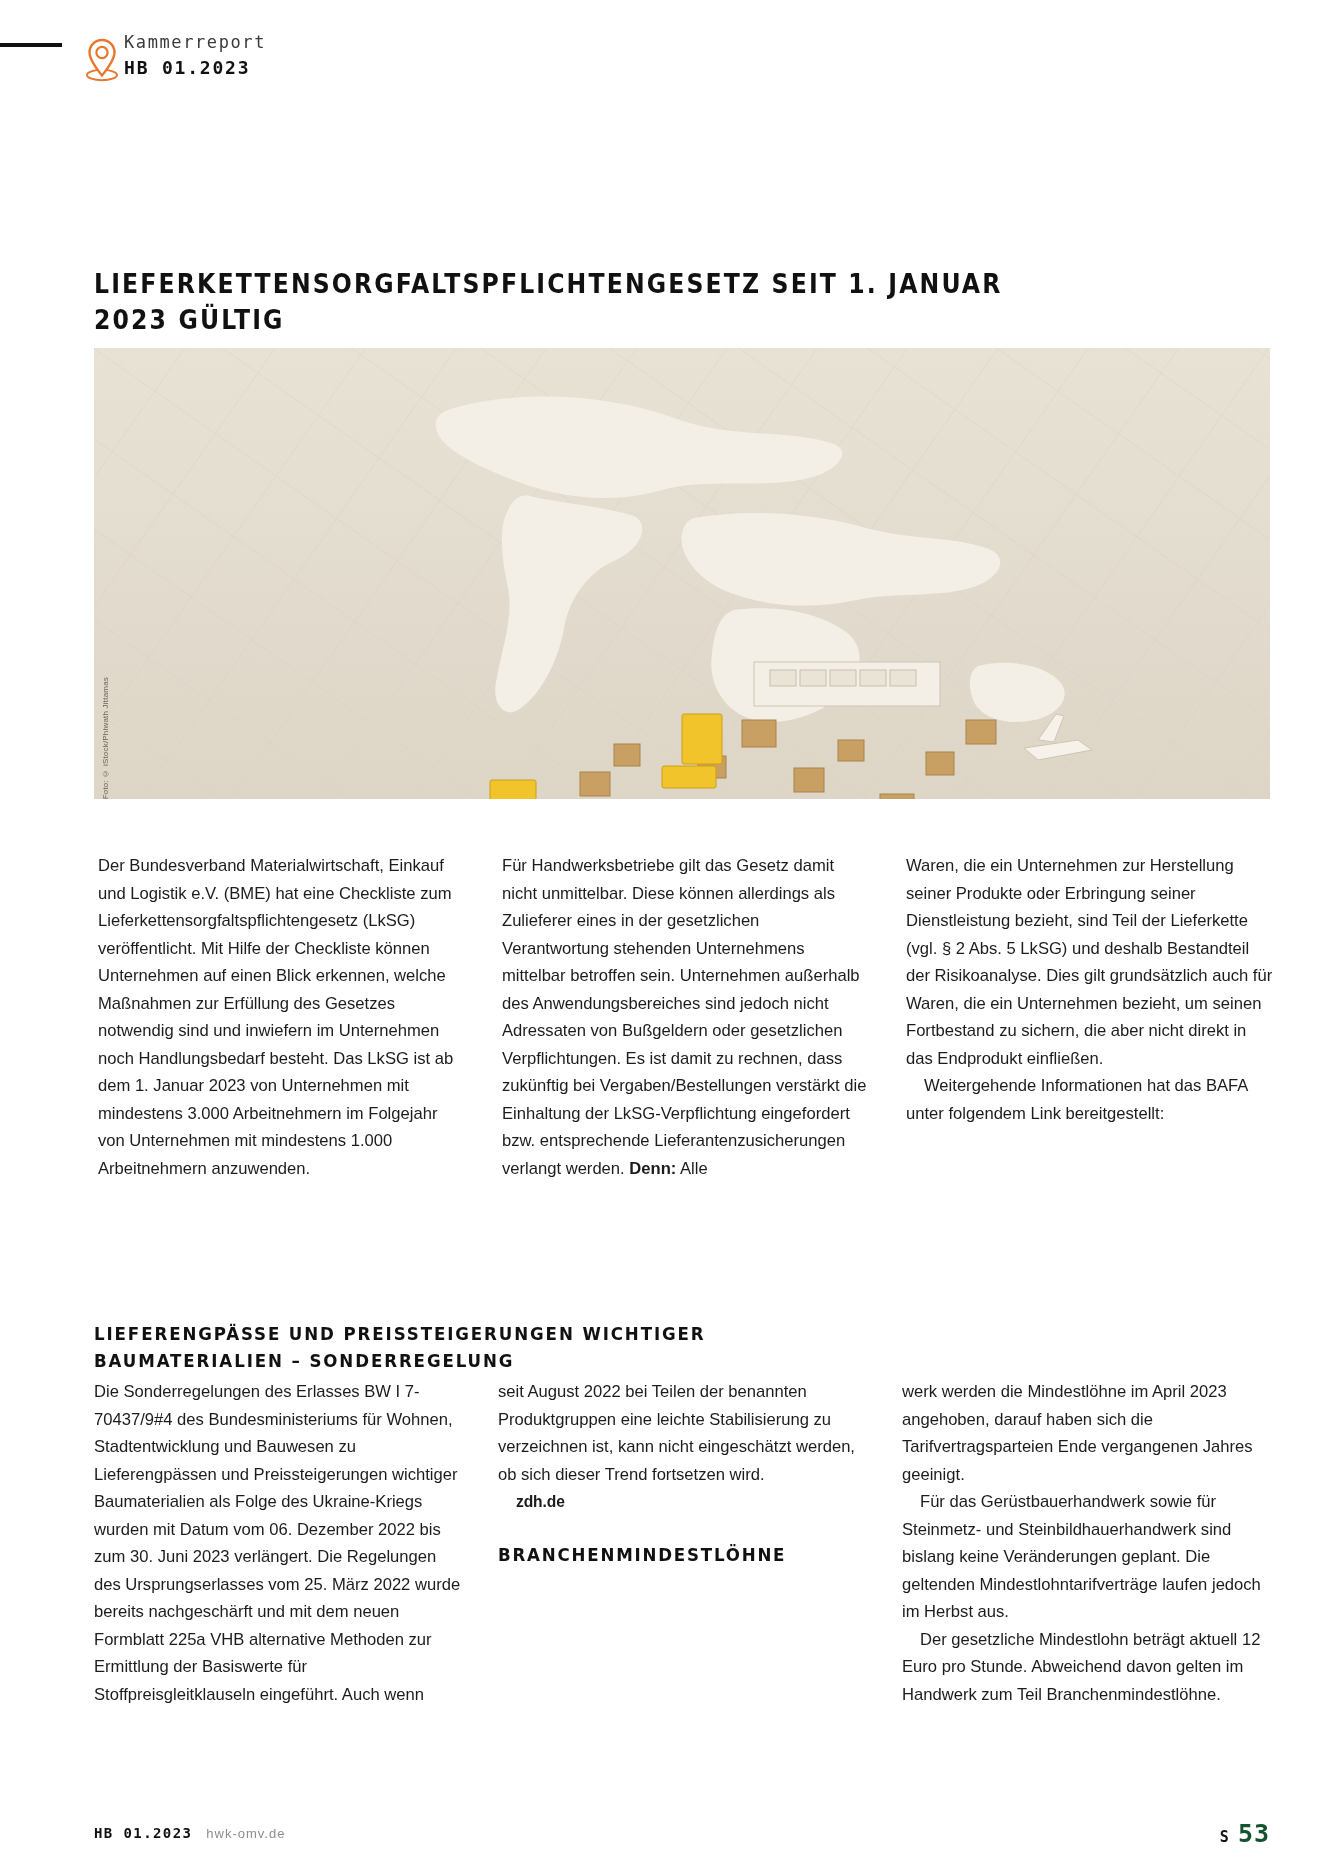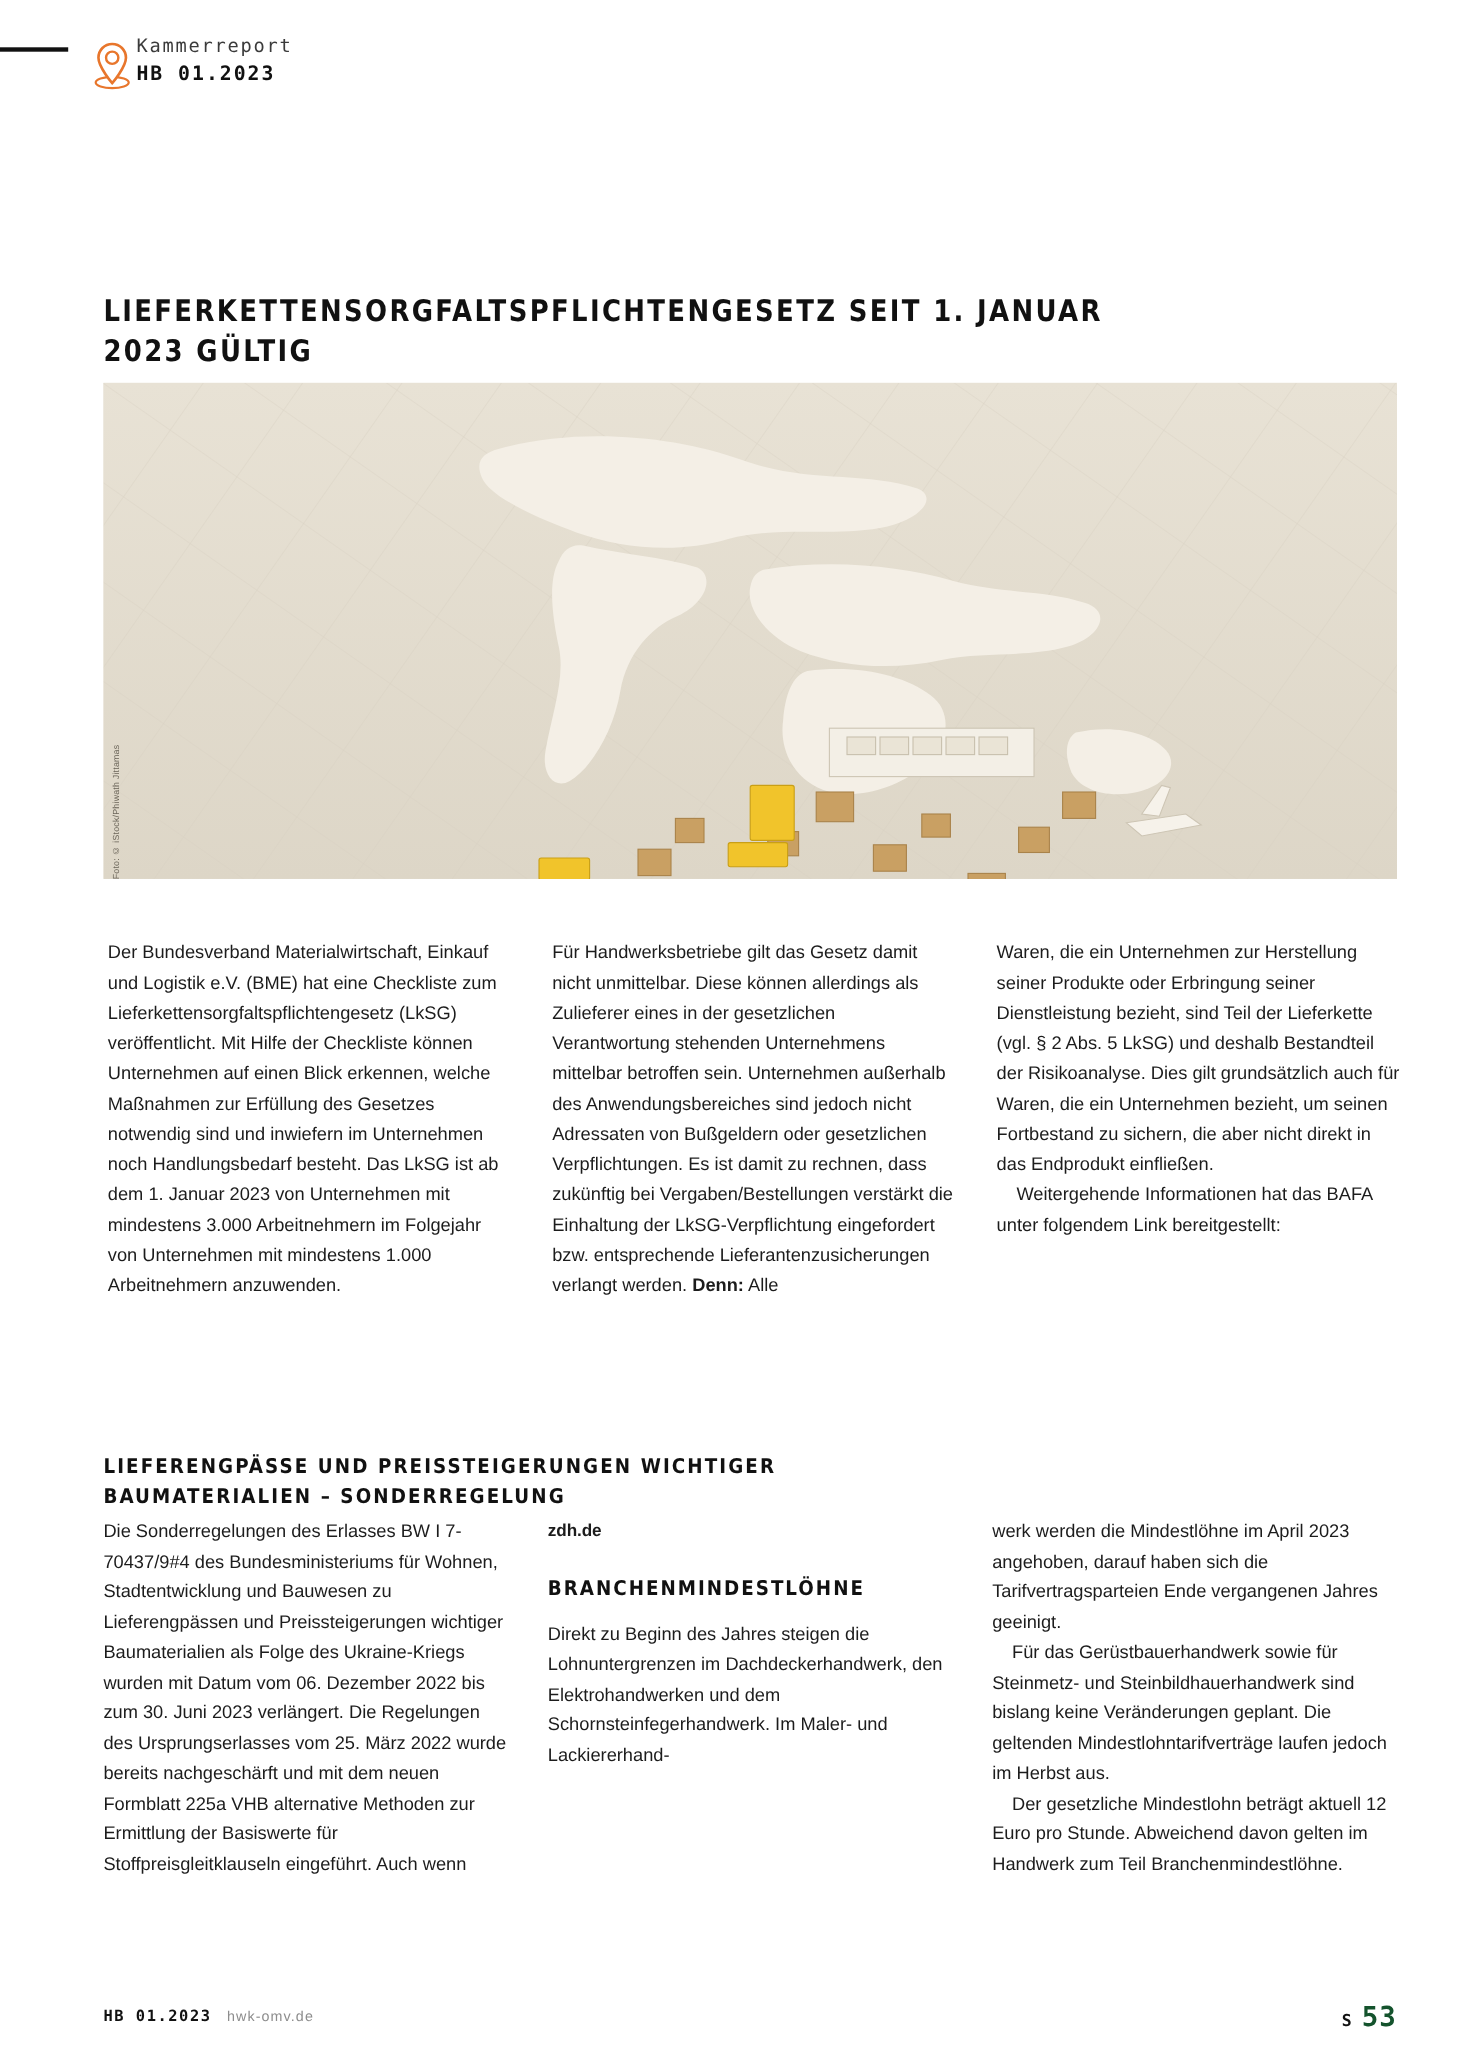--- a/index.html
+++ b/index.html
@@ -354,23 +354,23 @@
   </div>
 </div>
 
 <h2 class="subhead subhead-main">LIEFERENGPÄSSE UND PREISSTEIGERUNGEN WICHTIGER BAUMATERIALIEN – SONDERREGELUNG</h2>
 
 <div class="cols block-2">
   <div class="col">
     <p>Die Sonderregelungen des Erlasses BW I 7-70437/9#4 des Bundesministeriums für Wohnen, Stadtentwicklung und Bauwesen zu Lieferengpässen und Preissteigerungen wichtiger Baumaterialien als Folge des Ukraine-Kriegs wurden mit Datum vom 06. Dezember 2022 bis zum 30. Juni 2023 verlängert. Die Regelungen des Ursprungserlasses vom 25. März 2022 wurde bereits nachgeschärft und mit dem neuen Formblatt 225a VHB alternative Methoden zur Ermittlung der Basiswerte für Stoffpreisgleitklauseln eingeführt. Auch wenn</p>
   </div>
   <div class="col">
+    <p>seit August 2022 bei Teilen der benannten Produktgruppen eine leichte Stabilisierung zu verzeichnen ist, kann nicht eingeschätzt werden, ob sich dieser Trend fortsetzen wird.</p>
     <p class="mono-link">zdh.de</p>
     <h3 class="col-subhead">BRANCHENMINDESTLÖHNE</h3>
-    <p>Direkt zu Beginn des Jahres  steigen die Lohnuntergrenzen im Dachdeckerhandwerk, den Elektrohandwerken und dem Schornsteinfegerhandwerk. Im Maler- und Lackiererhand-</p>
   </div>
   <div class="col">
     <p>werk werden die Mindestlöhne im April 2023 angehoben, darauf haben sich die Tarifvertragsparteien Ende vergangenen Jahres geeinigt.</p>
     <p>Für das Gerüstbauerhandwerk sowie für Steinmetz- und Steinbildhauerhandwerk sind bislang keine Veränderungen geplant. Die geltenden Mindestlohntarifverträge laufen jedoch im Herbst aus.</p>
     <p>Der gesetzliche Mindestlohn beträgt aktuell 12 Euro pro Stunde. Abweichend davon gelten im Handwerk zum Teil Branchenmindestlöhne.</p>
   </div>
 </div>
 
 <div class="footer">
   <div class="footer-left">

